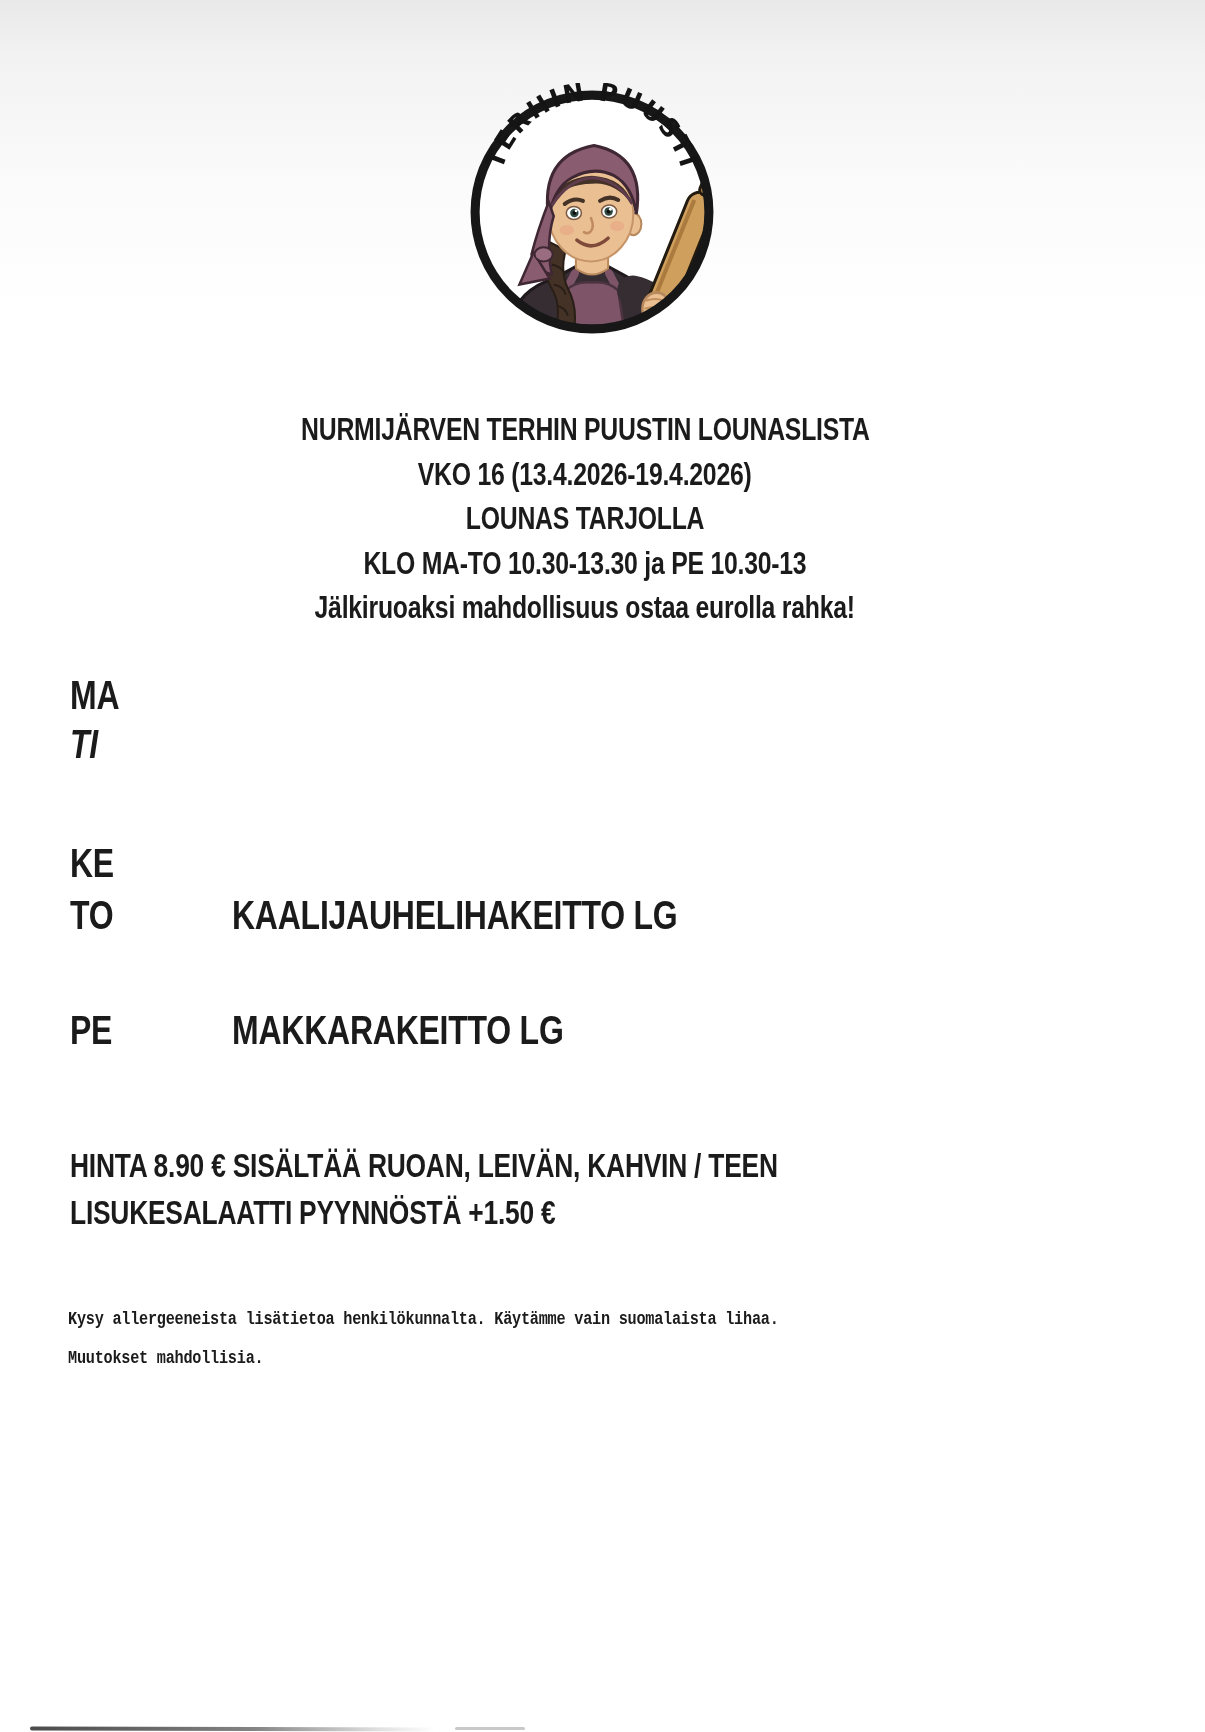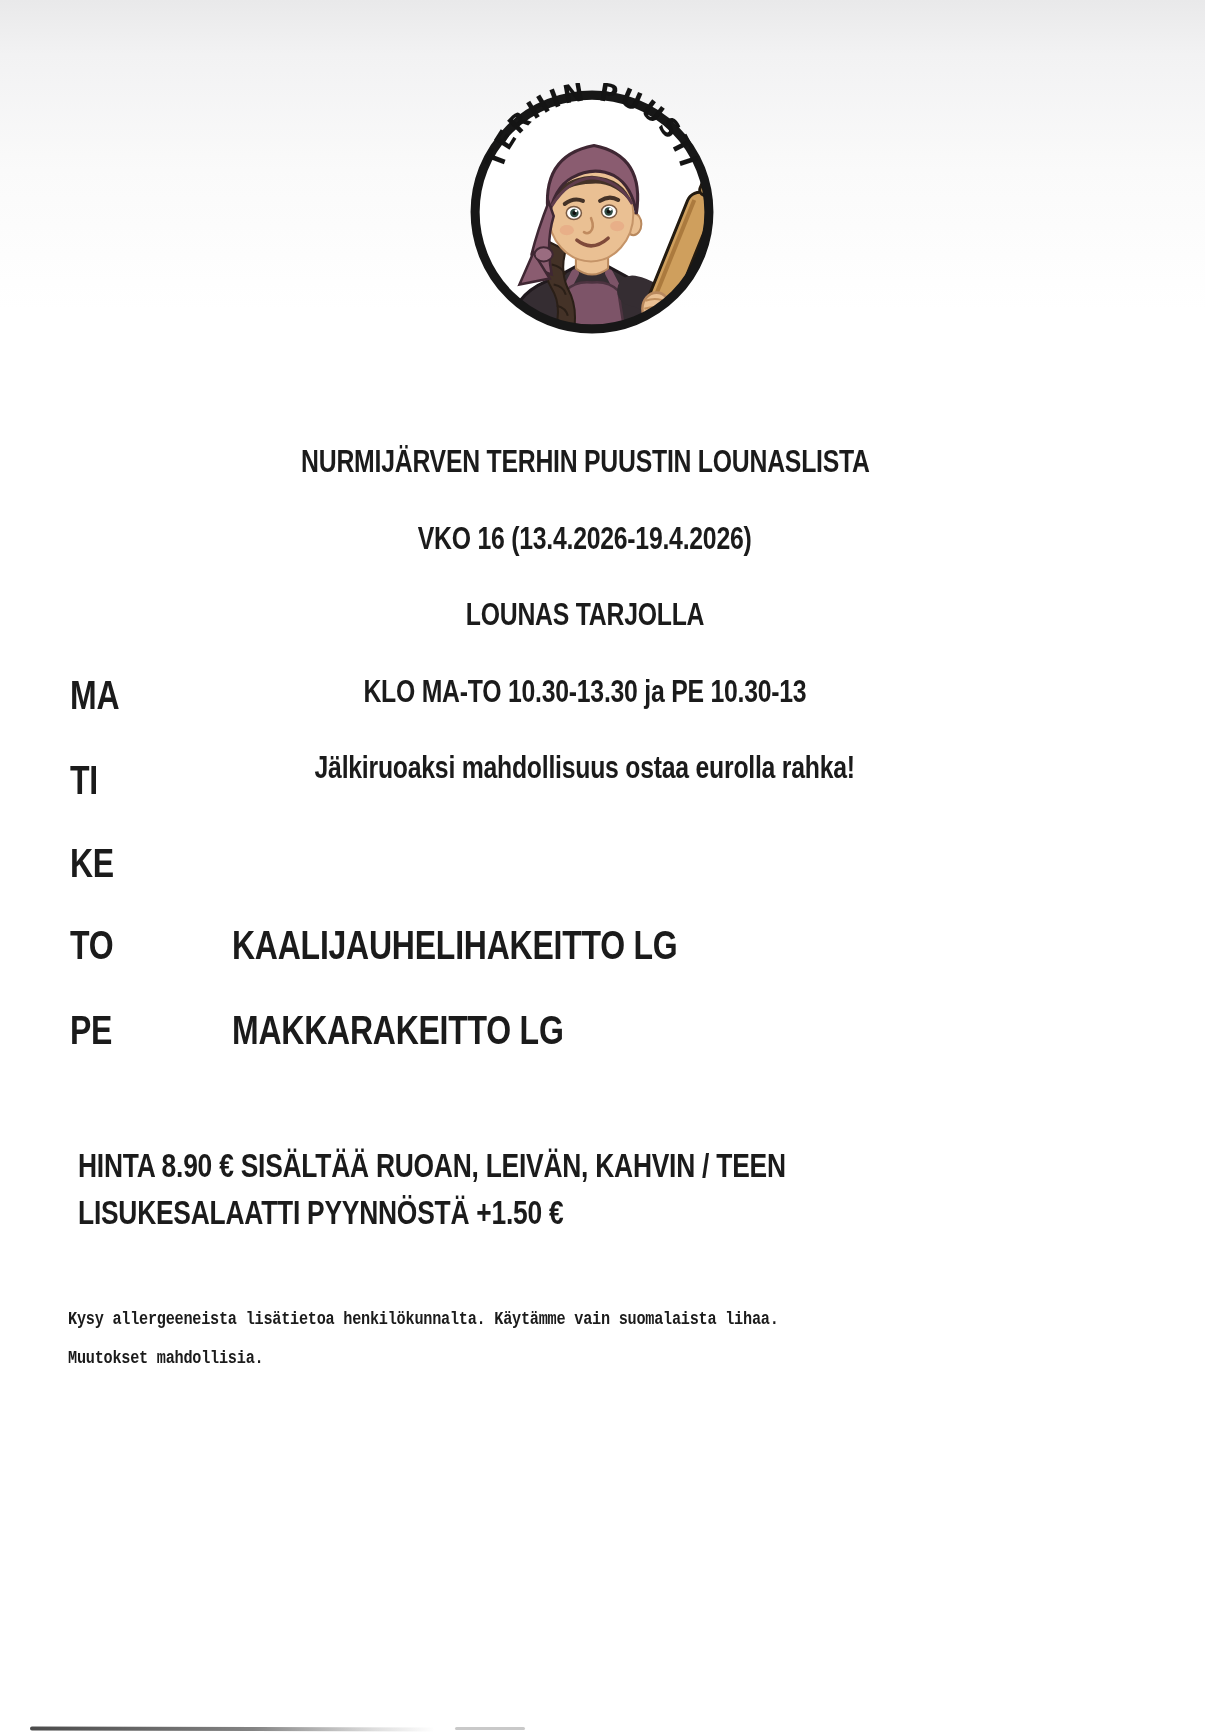--- a/index.html
+++ b/index.html
@@ -10,29 +10,29 @@
     background:linear-gradient(180deg,#e9e9ea 0px,#f2f2f3 55px,#fafafa 170px,#ffffff 310px,#ffffff 100%);
   }
   
   .cx { display:inline-block; transform:scaleX(0.8); white-space:nowrap; letter-spacing:-0.3px; }
   .cc { transform-origin:50% 50%; }
   .cl { transform-origin:0 50%; }
 
   .logo-wrap { position:absolute; left:463px; top:83px; width:258px; height:258px; }
 
   .header-block { position:absolute; left:0; top:408px; width:1170px; text-align:center; }
-  .hdr-line { height:44.5px; line-height:44.5px; font-size:31px; font-weight:700;margin-top:32px; }
+  .hdr-line { height:44.5px; line-height:44.5px; font-size:31px; font-weight:700; }
 
   .menu-row { position:absolute; left:0; width:100%; height:40px; line-height:40px; font-size:40px; font-weight:700; }
-  .menu-row.r0 { top:675px; } .menu-row.r1 { top:760px; } .menu-row.r2 { top:843px;text-decoration:underline; }
-  .menu-row.r3 { top:925px; } .menu-row.r4 { top:1010px; }
+  .menu-row.r0 { top:675px; } .menu-row.r1 { top:724px;font-style:italic; } .menu-row.r2 { top:843px;text-decoration:underline; }
+  .menu-row.r3 { top:895px; } .menu-row.r4 { top:1010px; }
   .day-label  { position:absolute; left:70px; }
   .dish-label { position:absolute; left:232px; }
 
-  .pricing-block { position:absolute; left:70px; top:1142px;margin-left:8px; }
+  .pricing-block { position:absolute; left:70px; top:1142px; }
   .price-line { height:47px; line-height:47px; font-size:33px; font-weight:700; }
 
   .footer-block { position:absolute; left:68px; top:1300px; }
   .footer-line { height:39px; line-height:39px; font-size:19px; font-weight:700;font-family:Liberation Mono, monospace; }
 
   .paper-edge-1 {
     position:absolute; left:30px; bottom:1px; width:405px; height:4px; border-radius:2px;
     background:linear-gradient(90deg, rgba(30,30,30,.8), rgba(30,30,30,.55) 55%, rgba(30,30,30,.15) 85%, rgba(30,30,30,0));
     transform:rotate(0.15deg);
   }

